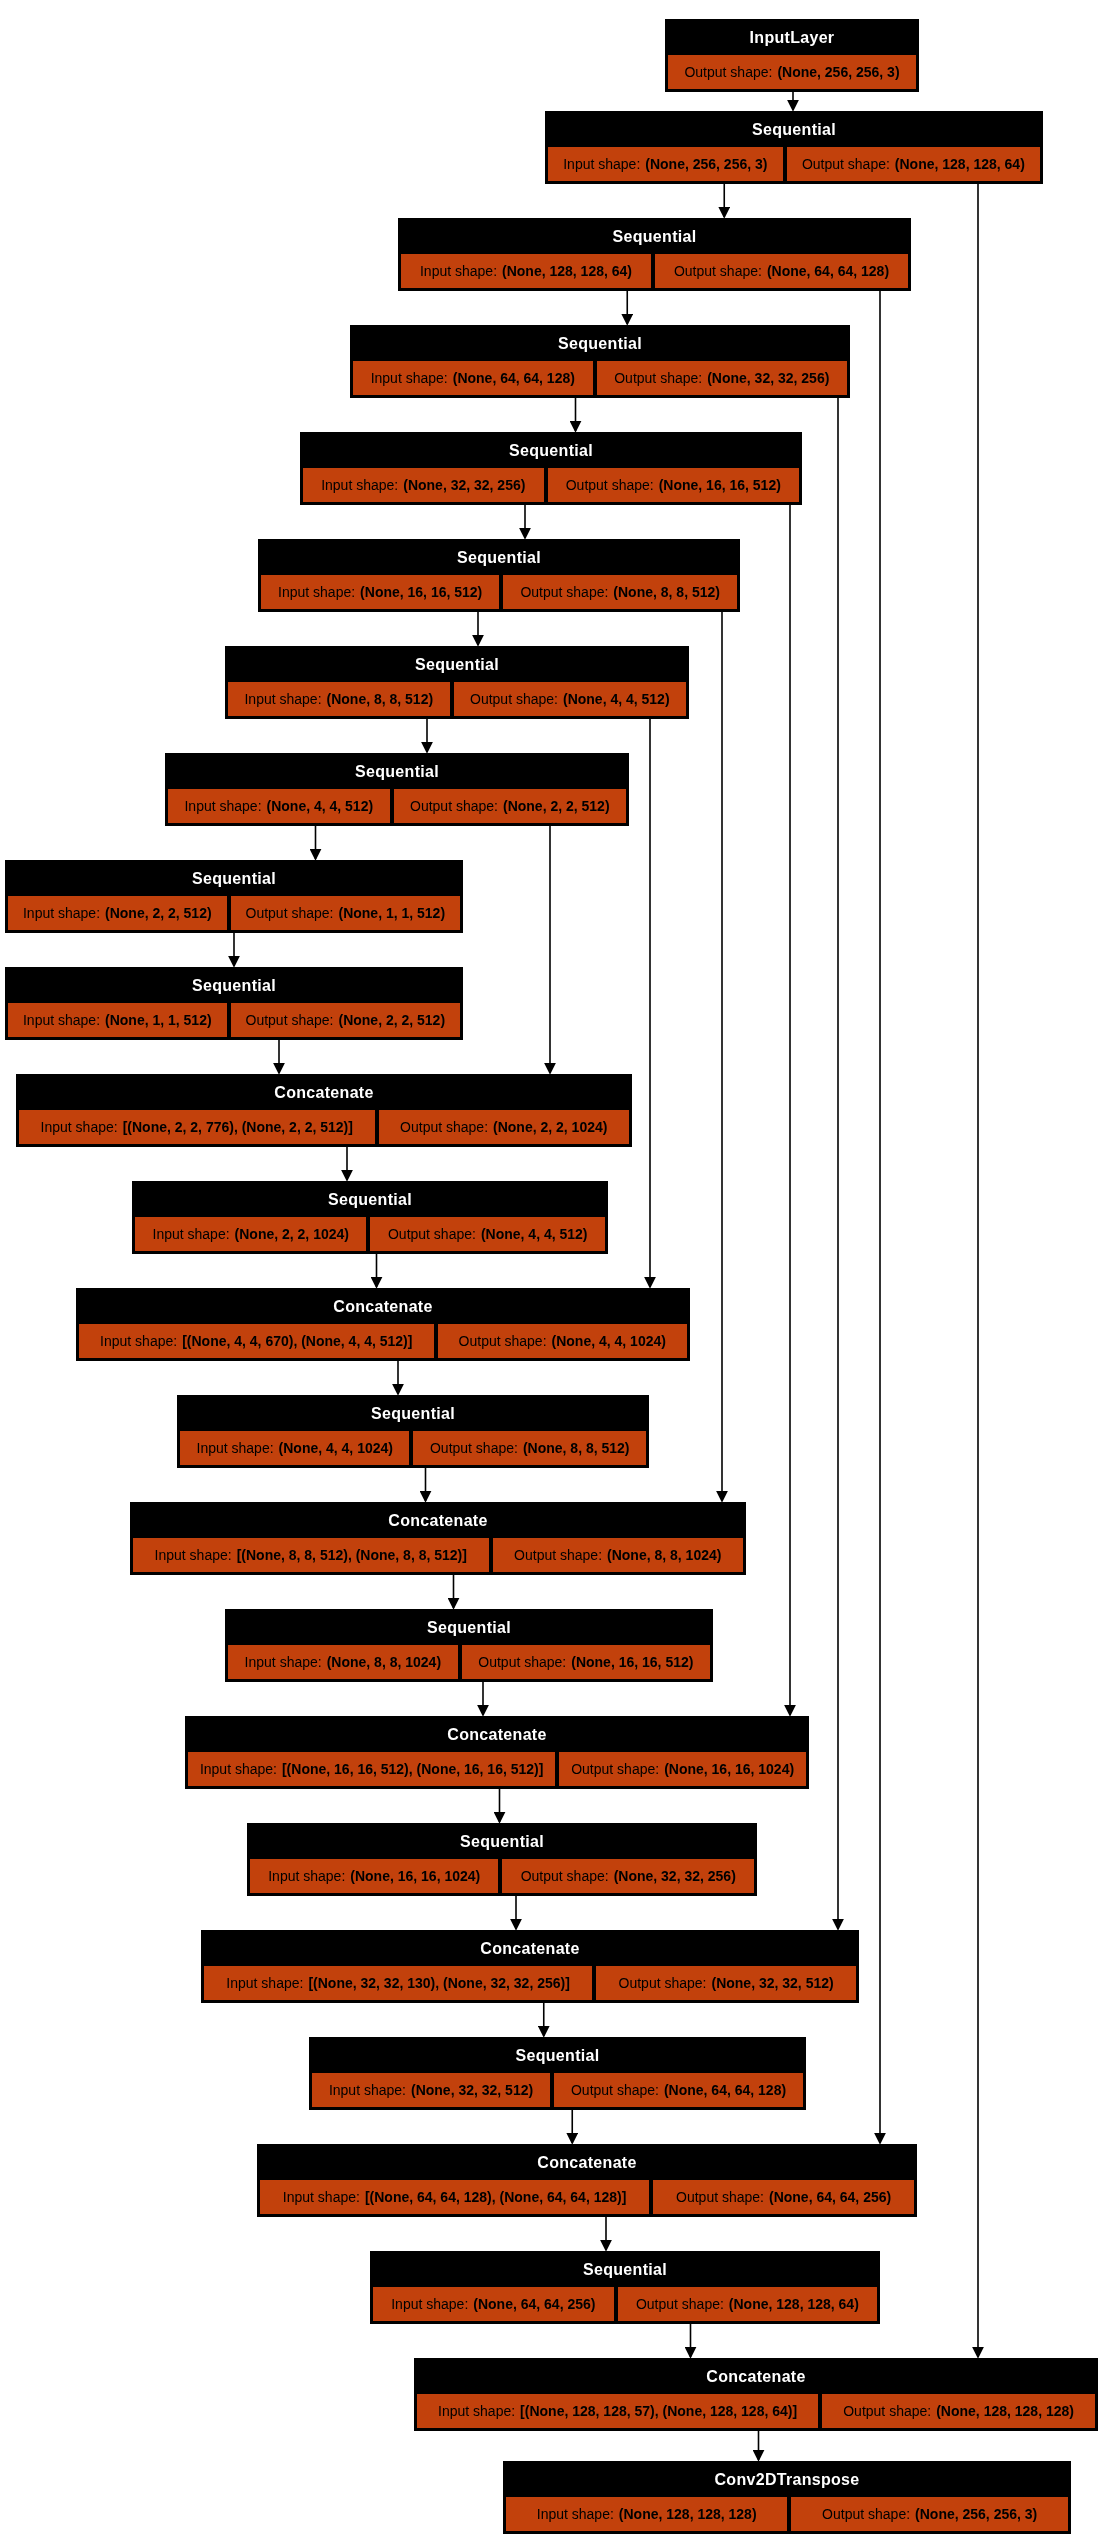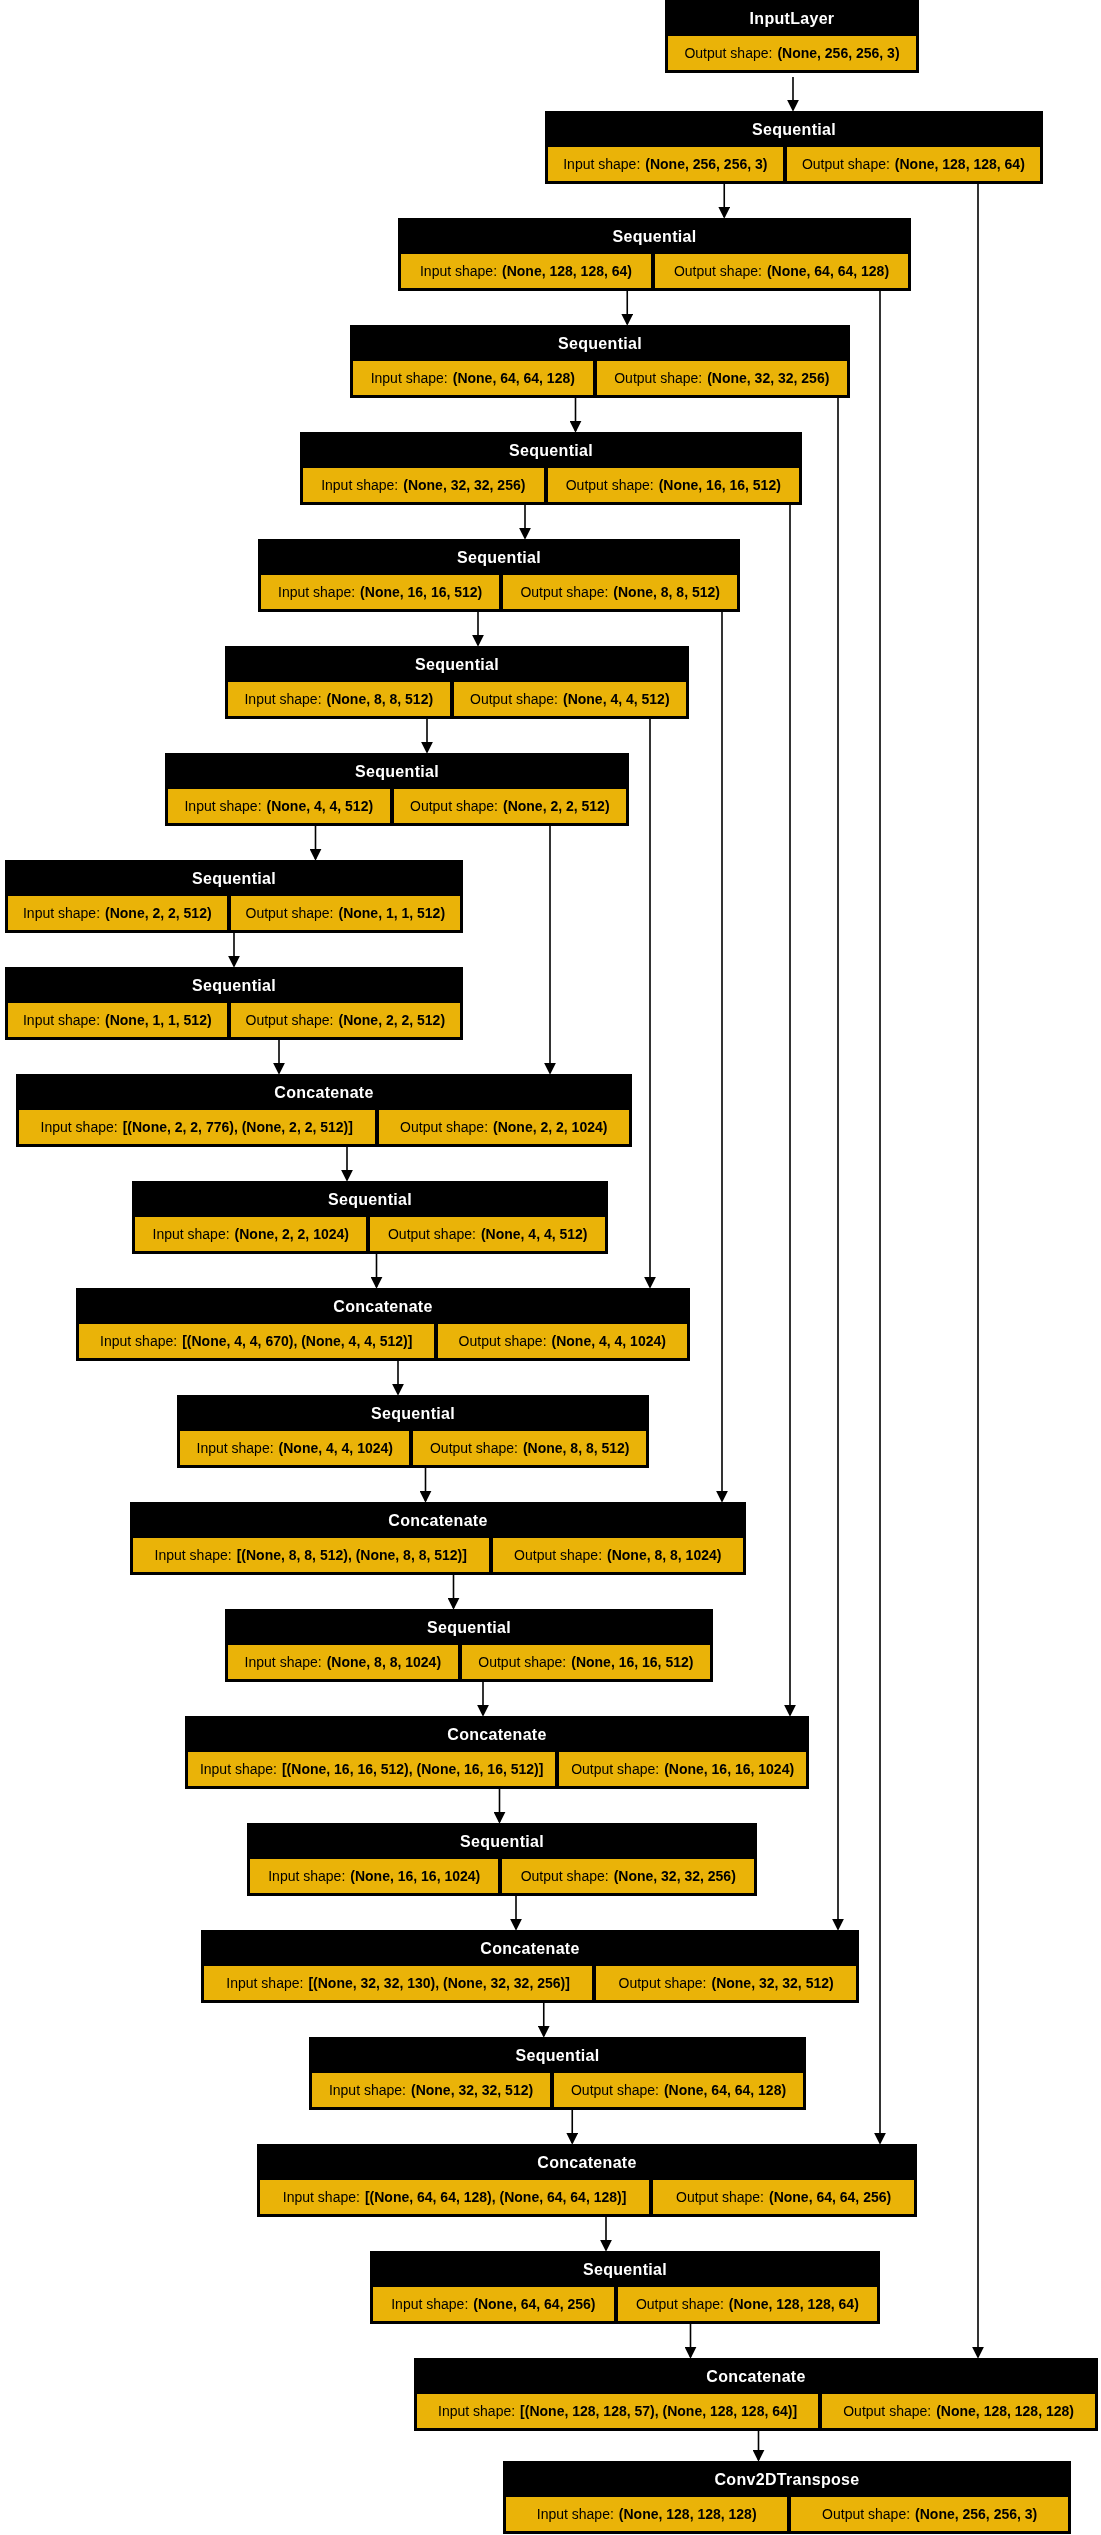--- a/index.html
+++ b/index.html
@@ -35,21 +35,21 @@
     font-size: 16px;
     letter-spacing: 0.3px;
   }
   .shape-row {
     flex: 1 1 auto;
     display: flex;
     gap: 2px;
   }
   .shape-cell {
     flex: 1 1 auto;
-    background: #eab308;
+    background: #c2410c;
     border: 1px solid #000000;
     box-sizing: border-box;
     display: flex;
     align-items: center;
     justify-content: center;
     white-space: nowrap;
     font-size: 14px;
     color: #000000;
     padding: 0 7px;
     overflow: hidden;
@@ -94,21 +94,21 @@
         <line x1="550" y1="826" x2="550" y2="1073" stroke="#000000" stroke-width="1.6" marker-end="url(#arrowhead)"></line>
         <line x1="650" y1="719" x2="650" y2="1287" stroke="#000000" stroke-width="1.6" marker-end="url(#arrowhead)"></line>
         <line x1="722" y1="612" x2="722" y2="1501" stroke="#000000" stroke-width="1.6" marker-end="url(#arrowhead)"></line>
         <line x1="790" y1="505" x2="790" y2="1715" stroke="#000000" stroke-width="1.6" marker-end="url(#arrowhead)"></line>
         <line x1="838" y1="398" x2="838" y2="1929" stroke="#000000" stroke-width="1.6" marker-end="url(#arrowhead)"></line>
         <line x1="880" y1="291" x2="880" y2="2143" stroke="#000000" stroke-width="1.6" marker-end="url(#arrowhead)"></line>
         <line x1="978" y1="184" x2="978" y2="2357" stroke="#000000" stroke-width="1.6" marker-end="url(#arrowhead)"></line>
       </g>
   </svg>
   <div id="nodes">
-      <div class="node" style="left: 665px; top: 0; width: 254px;">
+      <div class="node" style="left: 665px; top: 19px; width: 254px;">
         <div class="node-header">InputLayer</div>
         <div class="shape-row">
           <div class="shape-cell">
             <span class="shape-label">Output shape:</span>
             <span class="shape-value">(None, 256, 256, 3)</span>
           </div>
         </div>
       </div>
       <div class="node" style="left: 545px; top: 111px; width: 498px;">
         <div class="node-header">Sequential</div>

